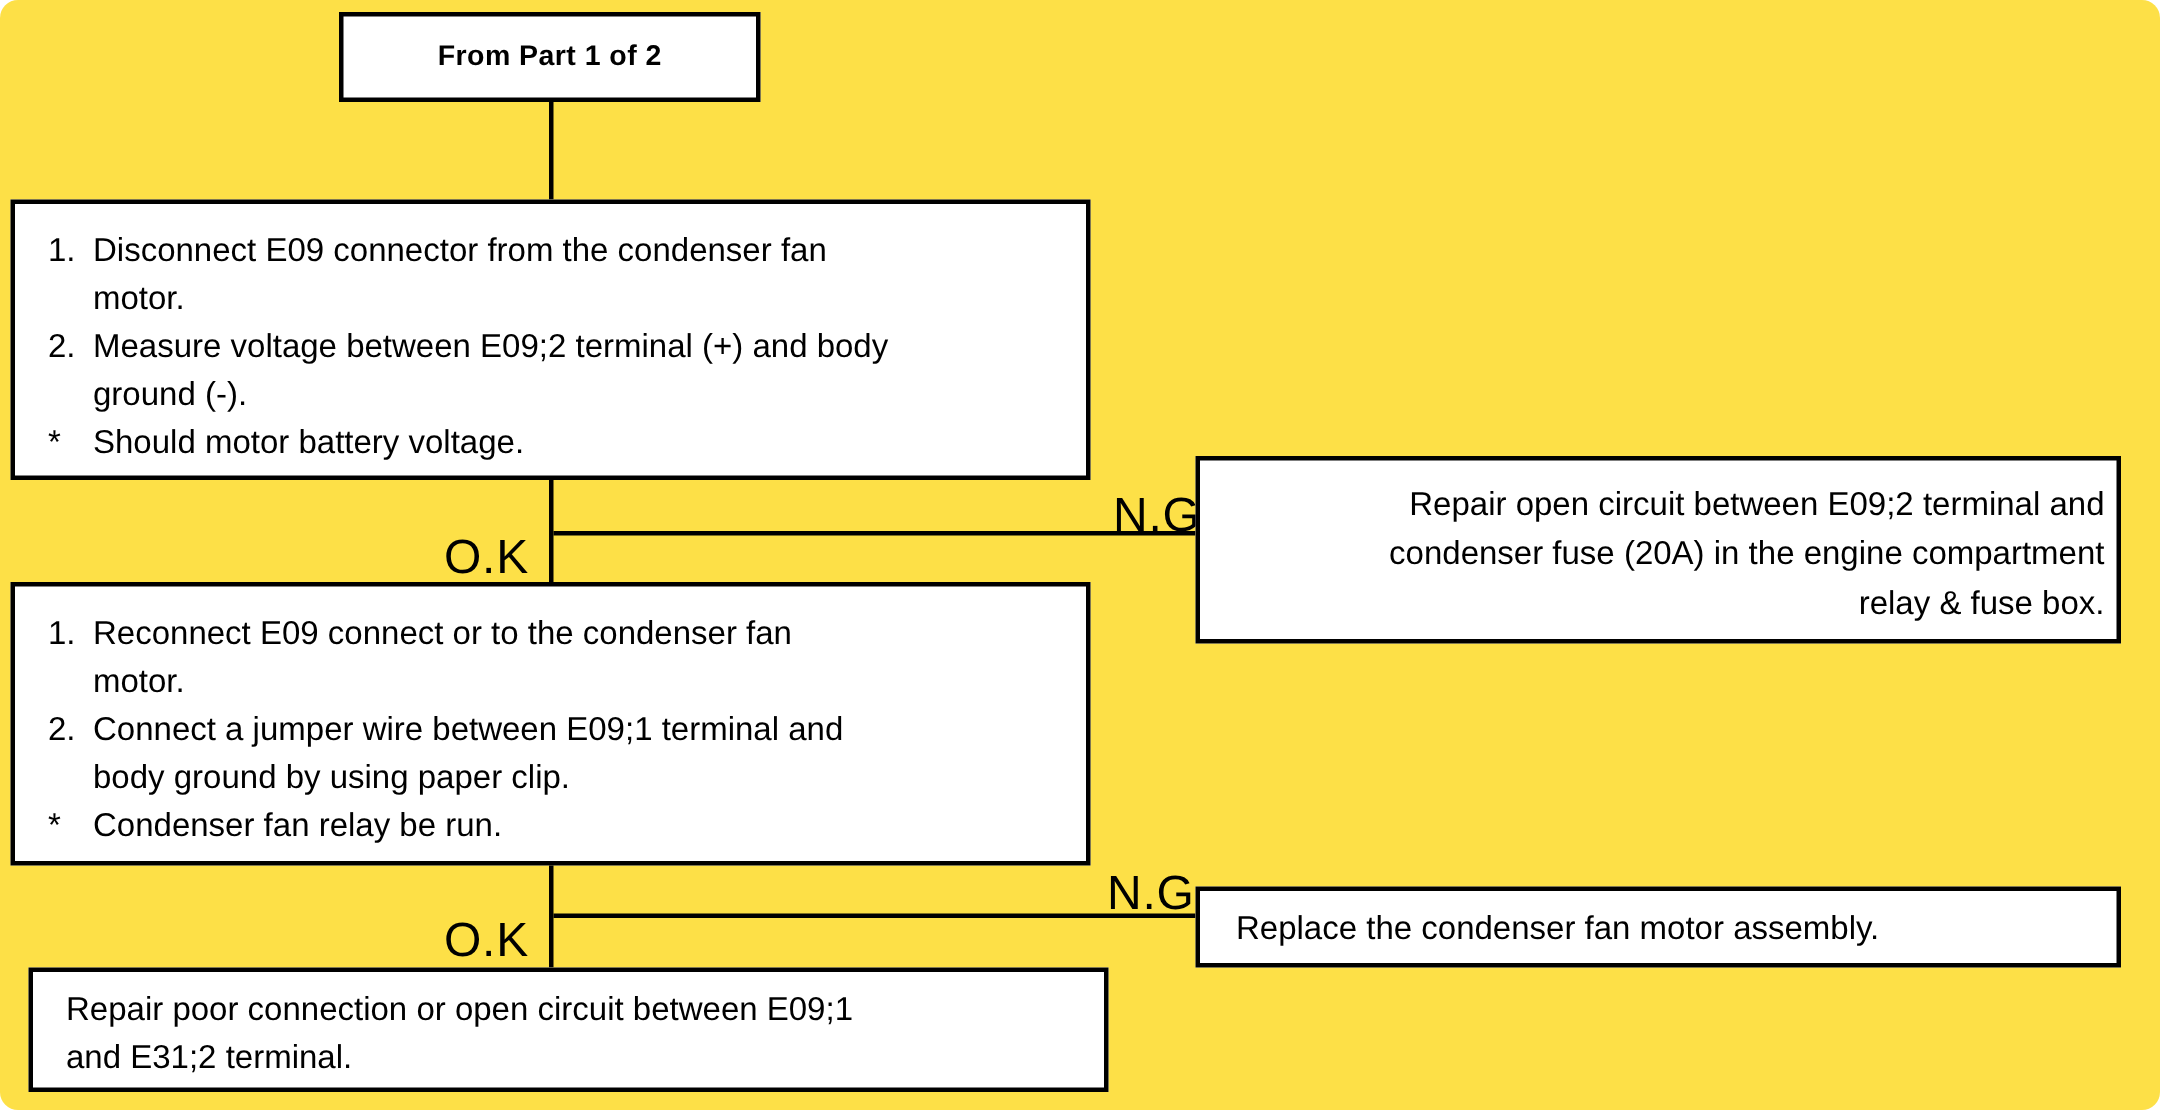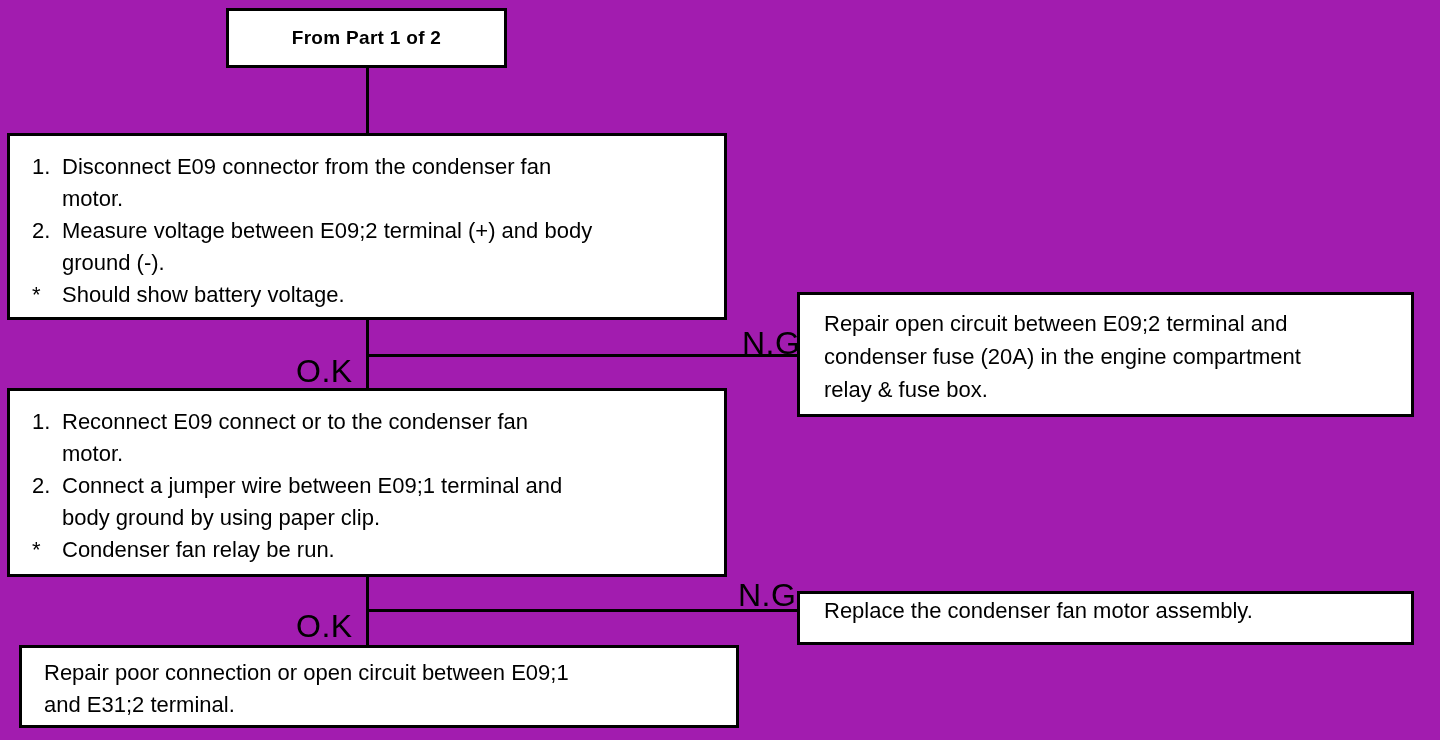--- a/index.html
+++ b/index.html
@@ -3,22 +3,23 @@
 <meta charset="utf-8">
 <style>
   * { box-sizing: border-box; margin: 0; padding: 0; }
   html, body { background: #ffffff; }
   body { font-family: "Liberation Sans", "DejaVu Sans", sans-serif; color: #000; }
 
   .canvas {
     position: relative;
     width: 1440px;
     height: 740px;
-    background: #a21caf;
+    background: #fde047;
     overflow: hidden;
+    border-radius: 12px;
   }
 
   .box {
     position: absolute;
     border: 3px solid #000;
     background: #fff;
     color: #000;
   }
 
   .line { position: absolute; background: #000; }
@@ -48,22 +49,22 @@
 
   
   .edge-label { position: absolute; font-size: 32px; letter-spacing: 0.5px; }
   #ok1-label { left: 296px; top: 353px; }
   #ng1-label { left: 742px; top: 325px; }
   #ok2-label { left: 296px; top: 608px; }
   #ng2-label { left: 738px; top: 577px; }
 
   
   .ng-box { left: 797px; width: 617px; font-size: 22px; line-height: 33px; }
-  #ng1-box { top: 292px; height: 125px; padding: 12px 8px 0 24px; }
-  #ng2-box { top: 591px; height: 54px; display: flex; padding-left: 24px; }
+  #ng1-box { top: 304px; height: 125px; padding: 12px 8px 0 24px; text-align: right; }
+  #ng2-box { top: 591px; height: 54px; display: flex; align-items: center; padding-left: 24px; }
 
   
   #final-box {
     left: 19px; top: 645px; width: 720px; height: 83px;
     font-size: 22px; line-height: 32px; padding: 9px 10px 0 22px;
   }
 </style>
 </head>
 <body>
 
@@ -79,21 +80,21 @@
     <div class="list-item">
       <span class="marker">1.</span>
       <span class="item-text">Disconnect E09 connector from the condenser fan<br>motor.</span>
     </div>
     <div class="list-item">
       <span class="marker">2.</span>
       <span class="item-text">Measure voltage between E09;2 terminal (+) and body<br>ground (-).</span>
     </div>
     <div class="list-item">
       <span class="marker">*</span>
-      <span class="item-text">Should show battery voltage.</span>
+      <span class="item-text">Should motor battery voltage.</span>
     </div>
   </div>
 
   <div class="line" id="conn-step1-step2"></div>
   <div class="line" id="branch1-line"></div>
   <div class="edge-label" id="ok1-label">O.K</div>
   <div class="edge-label" id="ng1-label">N.G</div>
 
   <div class="box ng-box" id="ng1-box">
     <div>Repair open circuit between E09;2 terminal and<br>condenser fuse (20A) in the engine compartment<br>relay &amp; fuse box.</div>

